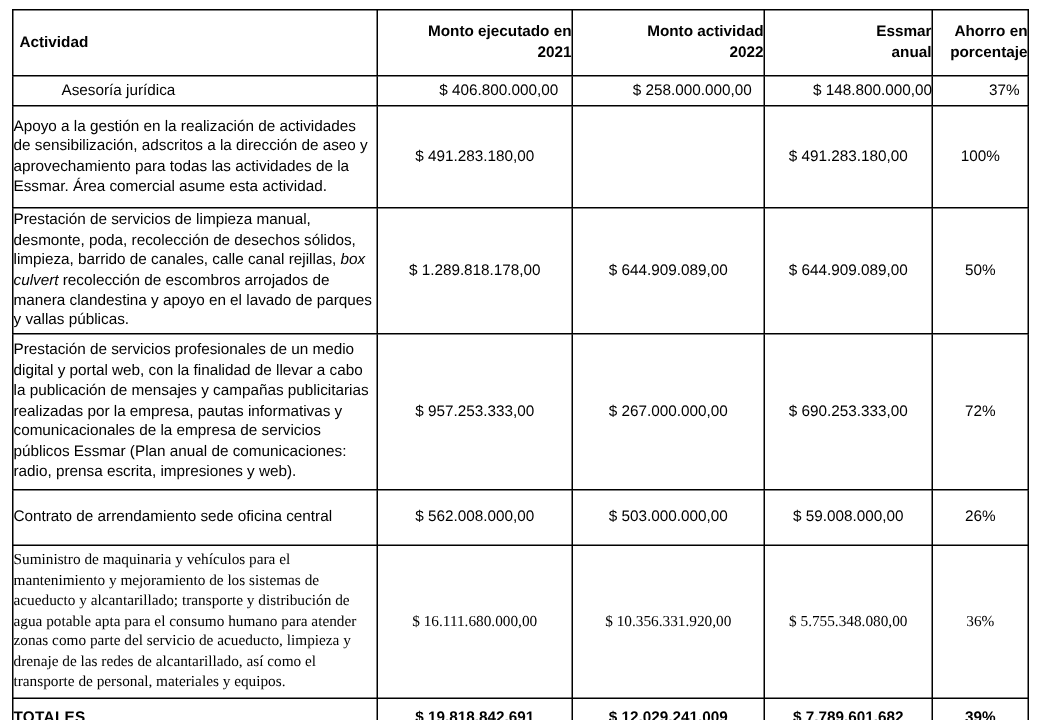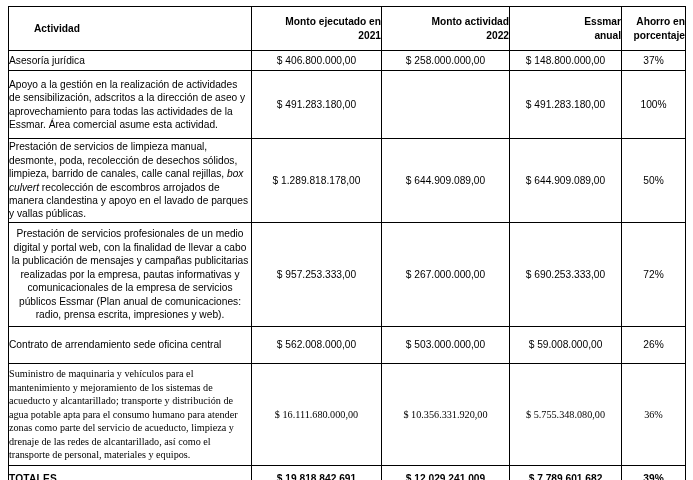--- a/index.html
+++ b/index.html
@@ -48,21 +48,21 @@
   thead th {
     font-weight: bold;
     font-size: 10.4px;
     height: 44px;
     text-align: right;
     padding: 2px 4px;
     box-sizing: border-box;
   }
   thead th.h-activity {
     text-align: left;
-    padding-left: 25px;
+    padding-left: 4px;
   }
 
   
   td.activity {
     text-align: left;
     padding: 4px 7px 4px 7px;
     box-sizing: border-box;
   }
   td.money {
     text-align: center;
@@ -77,24 +77,24 @@
   }
   tr.totals-row td {
     font-weight: bold;
     height: 26px;
   }
   tr.totals-row td.activity {
     letter-spacing: 0.2px;
   }
   .italic { font-style: italic; }
 
-  tr.r-1 td { height: 20px; }
+  tr.r-1 td { height: 20px; padding-left: 32px; }
   tr.r-2 td { height: 68px; }
   tr.r-3 td { height: 84px; }
-  tr.r-4 td { height: 104px; text-align: center; }
+  tr.r-4 td { height: 104px; }
   tr.r-5 td { height: 37px; }
   tr.r-6 td { height: 102px; font-family: Liberation Serif, serif; }
 </style>
 </head>
 <body>
 
 <div class="page">
 
   <table class="budget-table">
     <colgroup>

